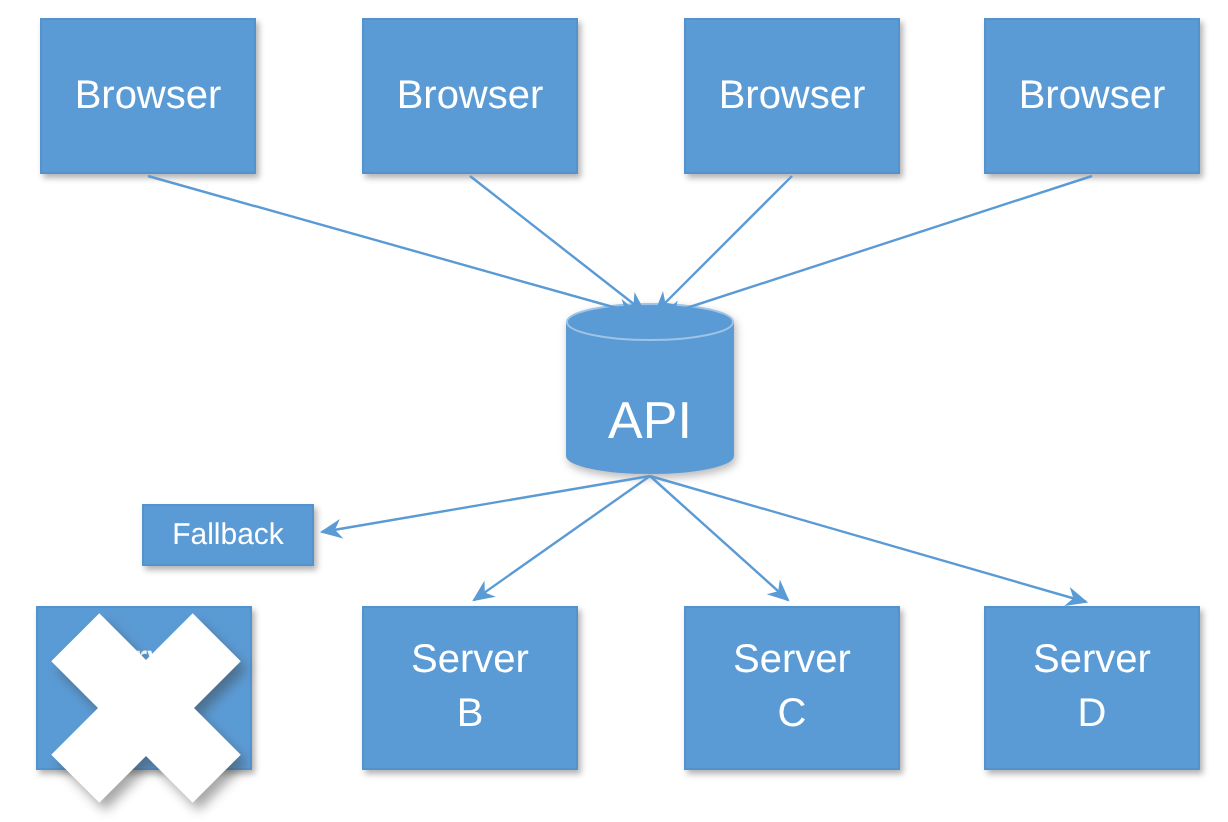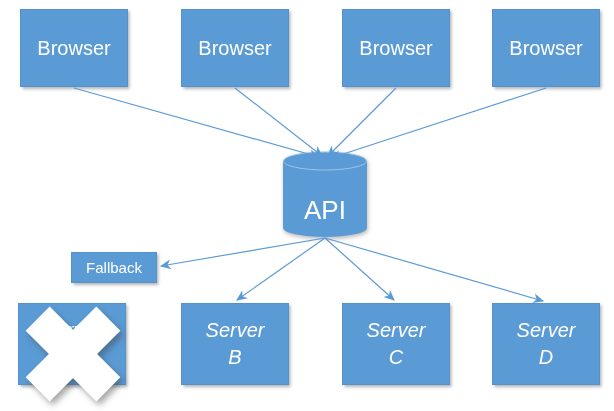--- a/index.html
+++ b/index.html
@@ -29,21 +29,21 @@
     color:var(--text-color);
     z-index:2;
   }
   .box{
     background:var(--node-fill);
     border:1px solid var(--node-border);
     box-shadow:1.5px 2px 3px rgba(0,0,0,0.30);
   }
   .browser{width:108px;height:78px;top:9px;font-size:20px;}
   .b1{left:20px;} .b2{left:181px;} .b3{left:342px;} .b4{left:492px;}
-  .server{width:108px;height:82px;top:303px;font-size:20px;line-height:27px;font-style:italic;}
+  .server{width:108px;height:82px;top:303px;font-size:20px;line-height:27px;}
   .sA{left:18px;} .sB{left:181px;} .sC{left:342px;} .sD{left:492px;}
   .fallback{left:71px;top:252px;width:86px;height:31px;font-size:15px;}
   .api{
     left:283px;top:150px;width:84px;height:90px;
     background:transparent;border:none;box-shadow:none;
     z-index:2;
   }
   .api svg{position:absolute;left:0;top:0;filter:drop-shadow(1px 2px 2px rgba(0,0,0,0.28));}
   .api .api-label{position:relative;z-index:2;font-size:26px;padding-top:6px;margin-top:24px;}
   .cross-overlay{

